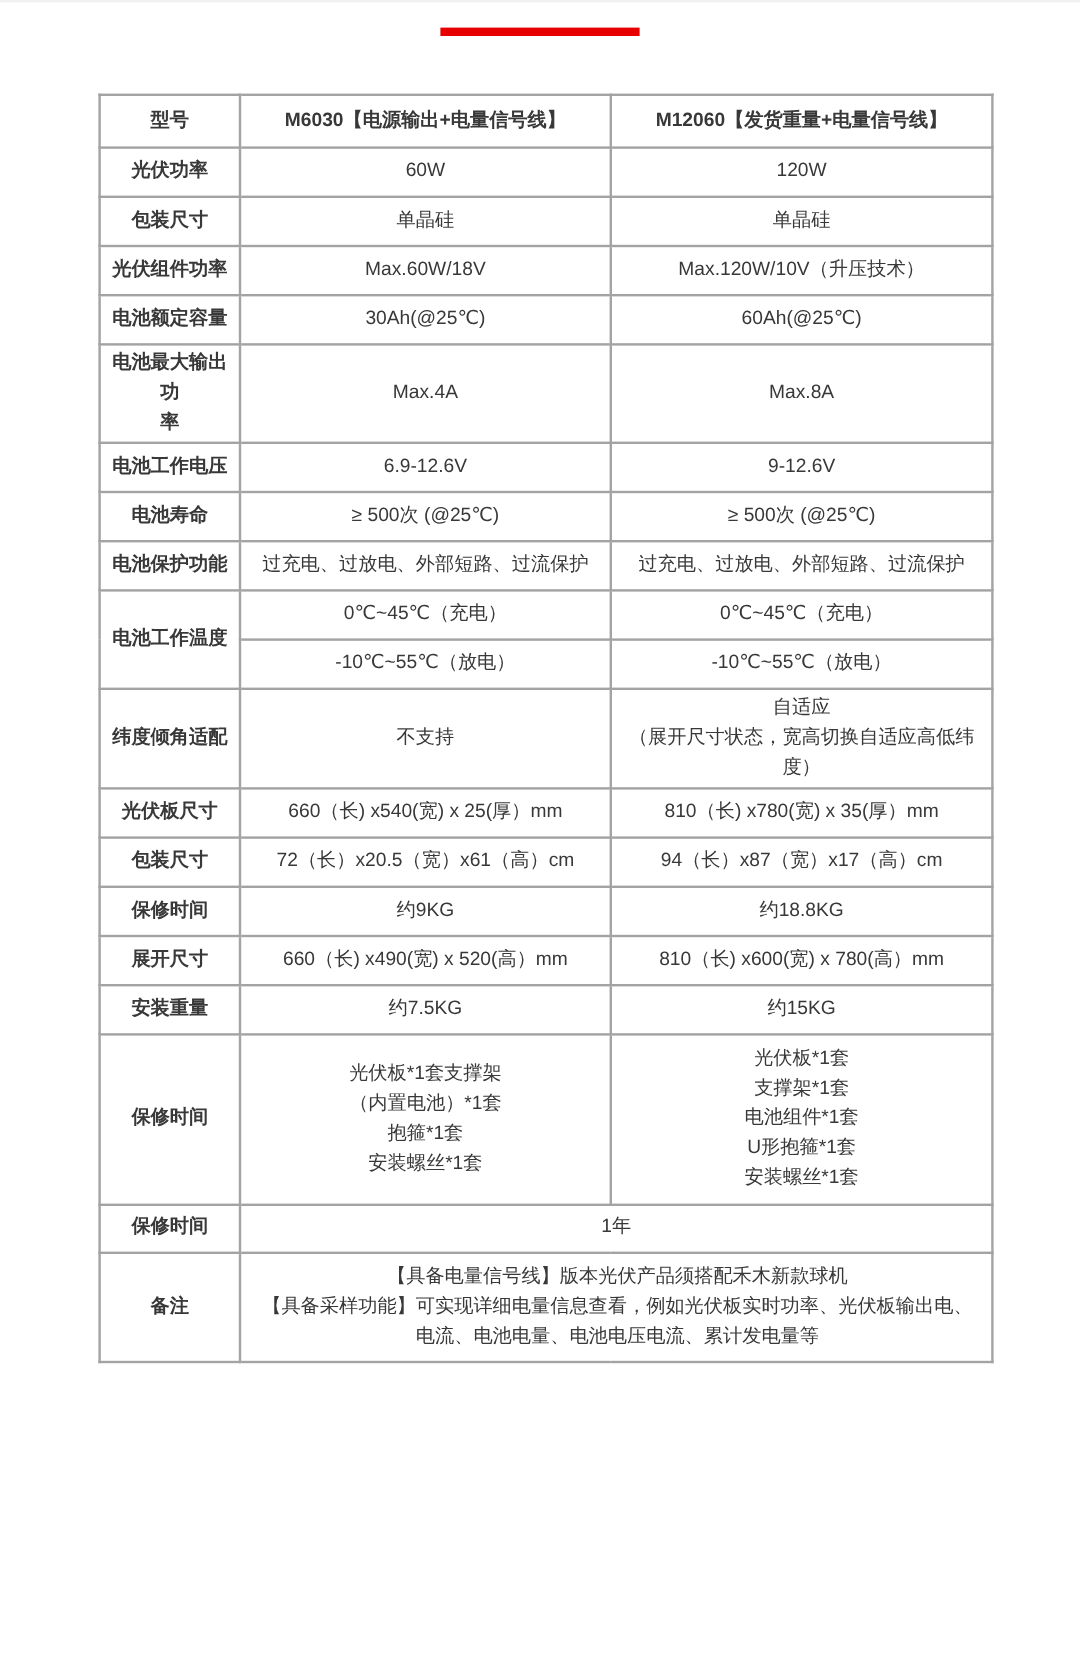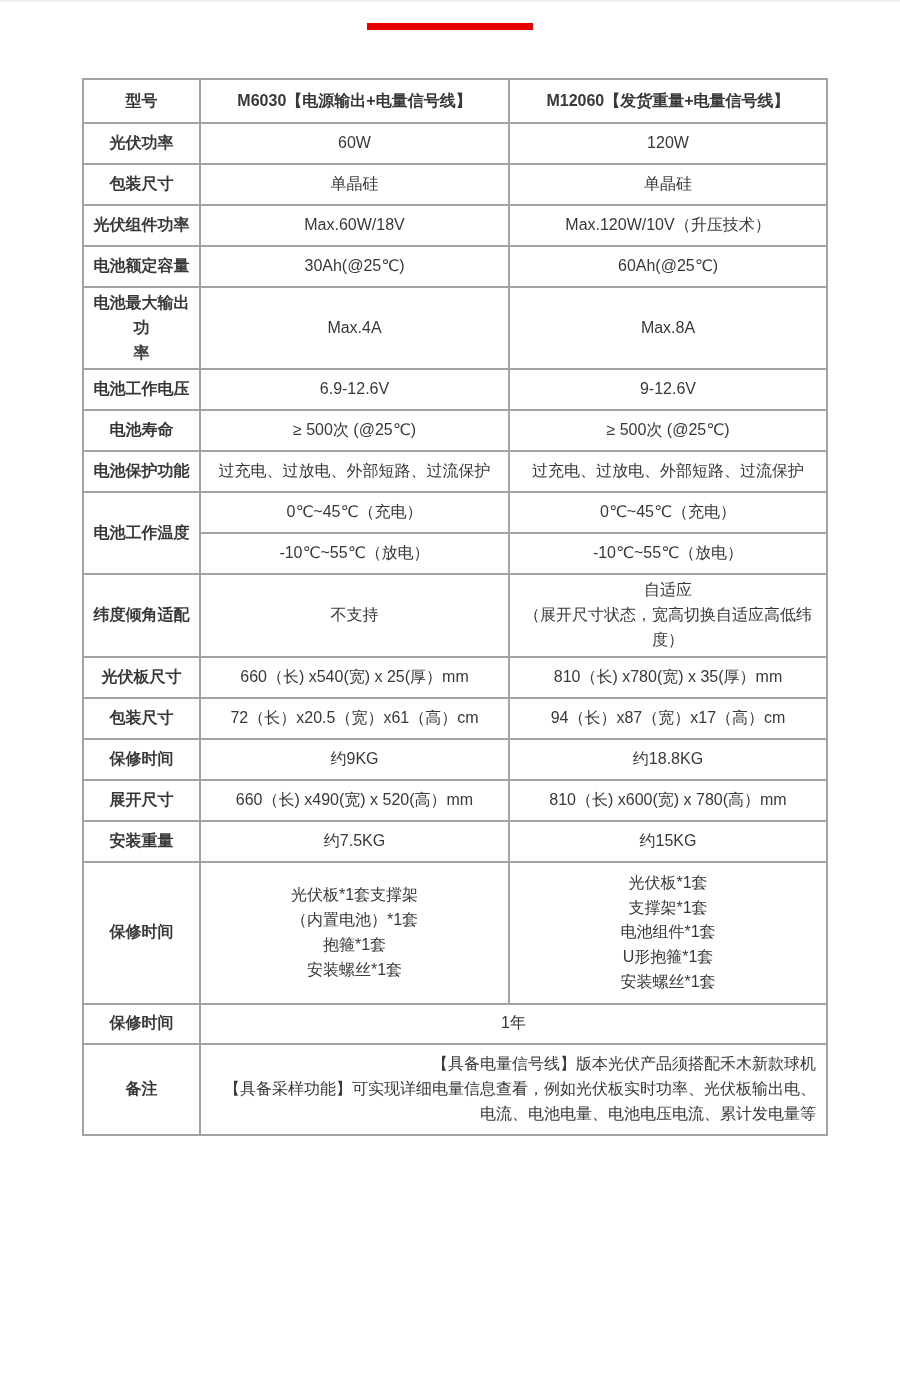--- a/index.html
+++ b/index.html
@@ -51,21 +51,21 @@
   .spec-table th.lbl, .spec-table th.hv {
     font-weight: 700;
   }
   .r-header   { height: 44px; }
   .r-std      { height: 41px; }
   .r-lat      { height: 74px; }
   .r-pack     { height: 142px; }
   .r-warranty { height: 40px; }
   .r-notes    { height: 91px; }
   td.notes-cell {
-    text-align: right;
+    text-align: center;
     padding-left: 12px;
     padding-right: 10px;
     margin-top: 44px;
   }
 </style>
 </head>
 <body>
 
 <div class="page">
   <div class="top-line"></div>

